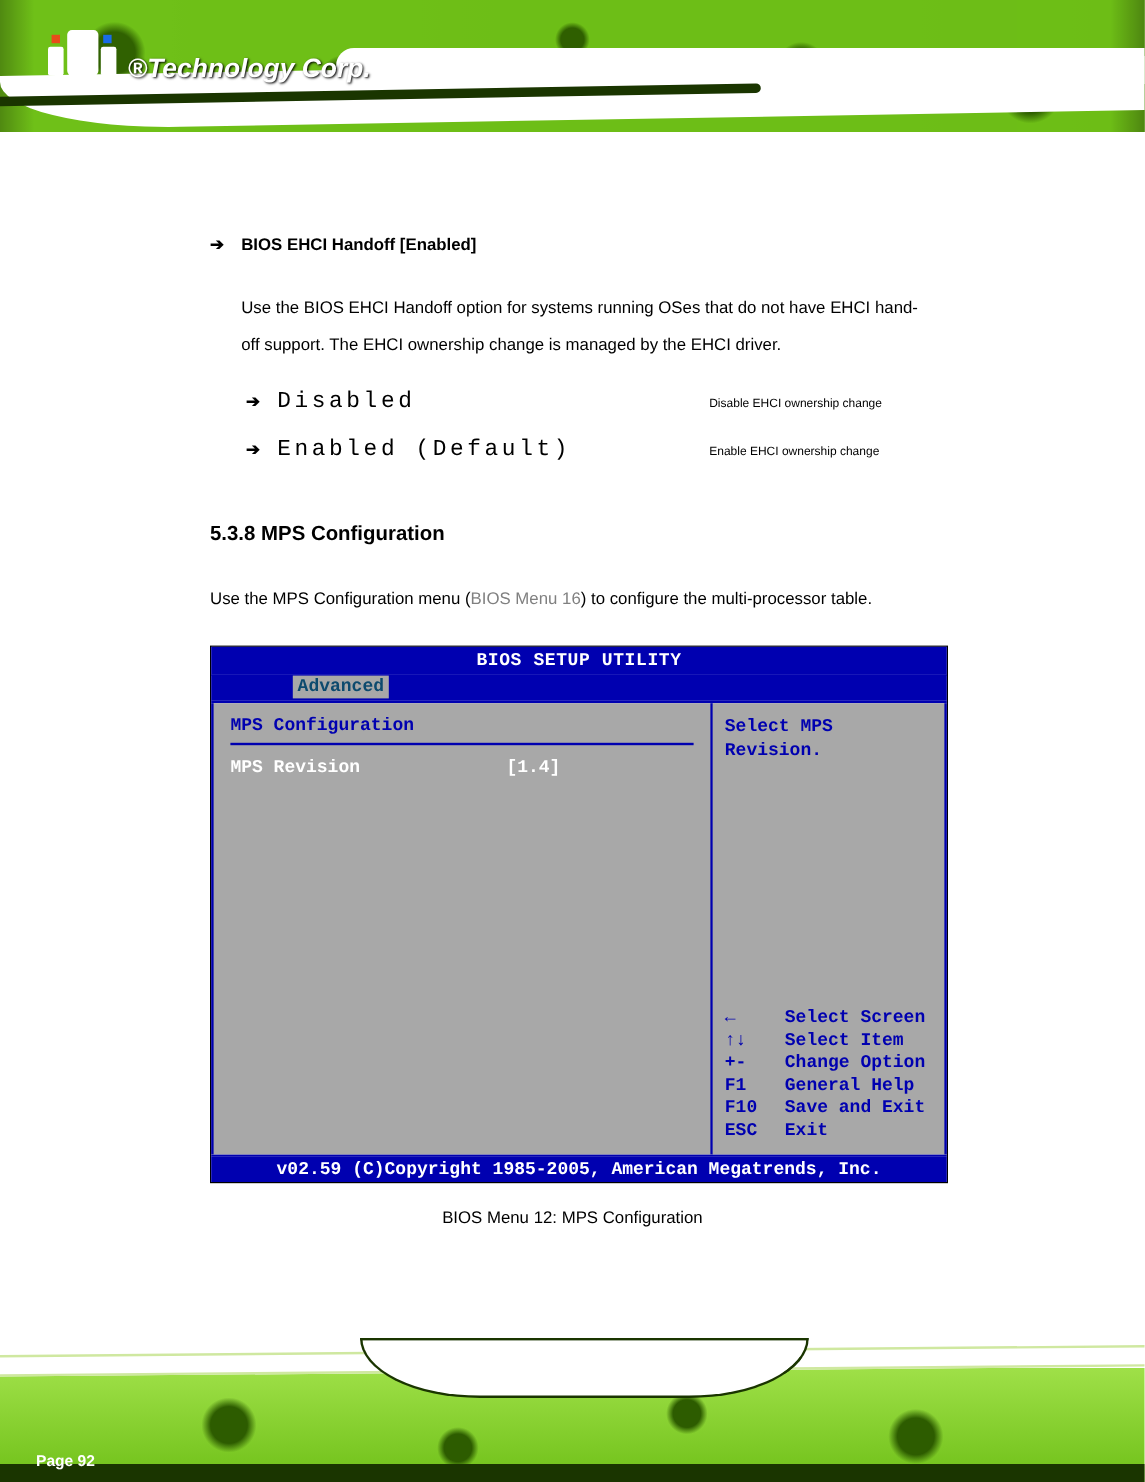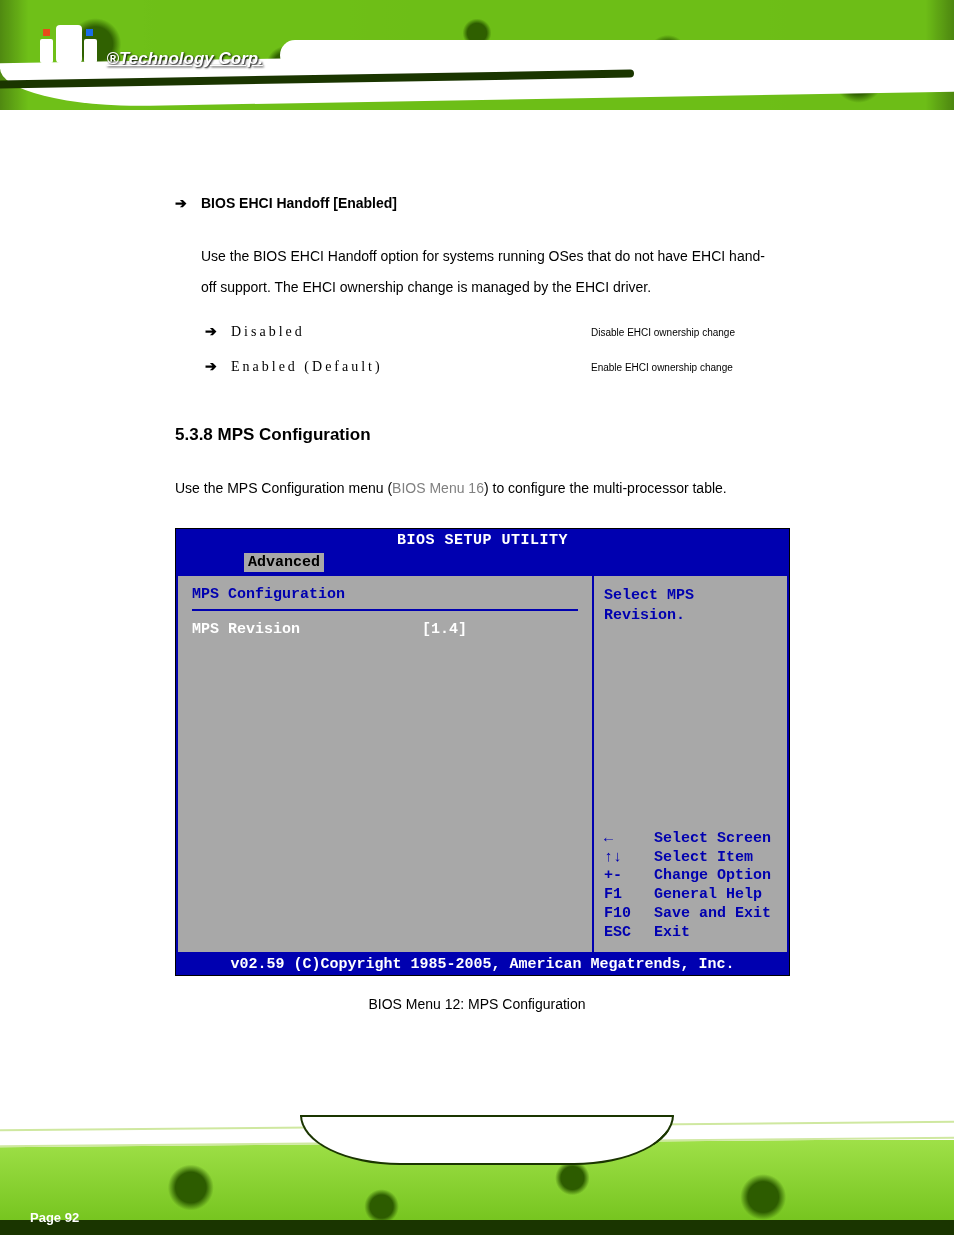--- a/index.html
+++ b/index.html
@@ -71,24 +71,23 @@
   .logo-icon {
     display: inline-block;
     vertical-align: middle;
   }
   .logo-text {
     display: inline-block;
     vertical-align: bottom;
     color: #fff;
     font-weight: bold;
     font-style: italic;
-    font-size: 17px;
+    font-size: 22px;
     text-shadow: 1px 1px 2px #000;
     margin-left: 4px;
-    text-decoration: underline;
   }
   
   
   .content {
     padding: 85px 175px 0 175px;
     font-size: 14px;
     color: #000;
     position: relative;
   }
   .arrow-row {
@@ -99,22 +98,22 @@
   .arrow-row.sub {
     margin-left: 30px;
   }
   .arrow {
     font-size: 14px;
     font-weight: bold;
     width: 26px;
     flex-shrink: 0;
   }
   .opt-label {
-    font-family: Liberation Serif, serif;
-    font-size: 14px;
+    font-family: Liberation Mono, monospace;
+    font-size: 19px;
     letter-spacing: 3px;
     width: 360px;
   }
   .opt-desc {
     font-family: Arial, sans-serif;
     font-size: 10px;
   }
   .para {
     margin: 30px 0 20px 26px;
     line-height: 2.2;
@@ -151,21 +150,21 @@
     background: #0000b0;
     height: 22px;
     position: relative;
     border-top: 1px solid #0000b0;
   }
   .bios-tab {
     position: absolute;
     left: 68px;
     top: 0;
     background: #a8a8a8;
-    color: #000000;
+    color: #0c4a6e;
     padding: 1px 4px;
     font-weight: bold;
   }
   .bios-body {
     display: flex;
     height: 380px;
     border-top: 2px solid #0000b0;
     border-bottom: 2px solid #0000b0;
   }
   .bios-left {

